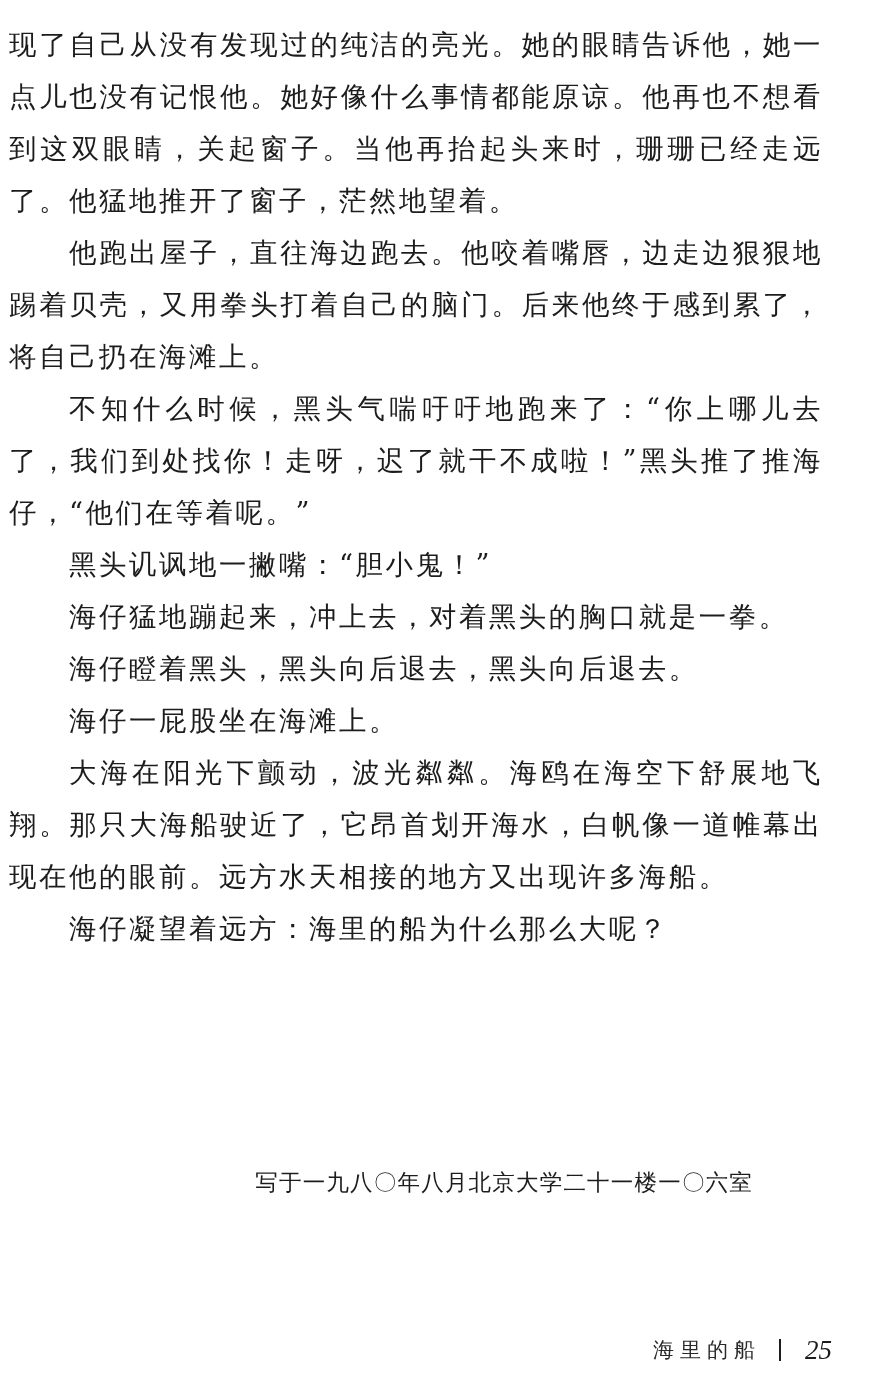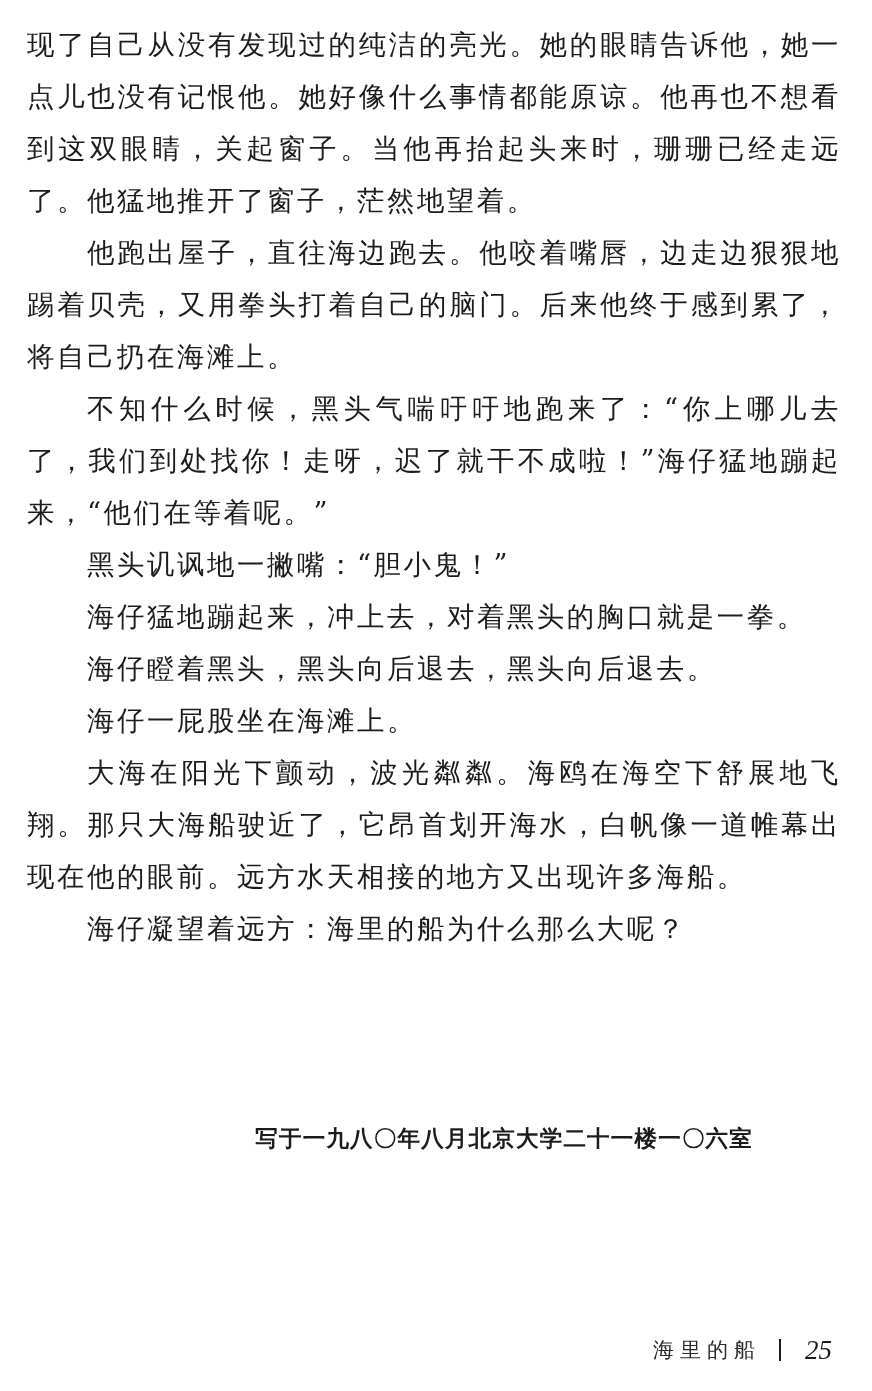--- a/index.html
+++ b/index.html
@@ -17,43 +17,42 @@
     }
     .page {
       position: absolute;
       left: 0;
       top: 0;
       width: 872px;
       height: 1391px;
     }
     .body-text {
       position: absolute;
-      left: 27px;
+      left: 9px;
       top: 19px;
       width: 814px;
     }
     .para {
       margin: 0;
       font-size: 27.4px;
       line-height: 52px;
       letter-spacing: 2.6px;
       text-align: justify;
       text-justify: inter-character;
       word-break: break-all;
       white-space: normal;
     }
     .para.indent {
       text-indent: 60px;
     }
     .signature {
       position: absolute;
       right: 119px;
-      top: 1115px;
+      top: 1159px;
       text-align: right;
-      font-weight: bold;
     }
     .sig-line {
       font-size: 22.5px;
       line-height: 46px;
       letter-spacing: 1.2px;
       white-space: nowrap;
     }
     .footer {
       position: absolute;
       right: 40px;
@@ -83,21 +82,21 @@
     }
   </style>
 </head>
 <body>
 
 <div class="page">
 
   <div class="body-text">
     <p class="para">现了自己从没有发现过的纯洁的亮光。她的眼睛告诉他，她一点儿也没有记恨他。她好像什么事情都能原谅。他再也不想看到这双眼睛，关起窗子。当他再抬起头来时，珊珊已经走远了。他猛地推开了窗子，茫然地望着。</p>
     <p class="para indent">他跑出屋子，直往海边跑去。他咬着嘴唇，边走边狠狠地踢着贝壳，又用拳头打着自己的脑门。后来他终于感到累了，将自己扔在海滩上。</p>
-    <p class="para indent">不知什么时候，黑头气喘吁吁地跑来了：“你上哪儿去了，我们到处找你！走呀，迟了就干不成啦！”海仔猛地蹦起来，“他们在等着呢。”</p>
+    <p class="para indent">不知什么时候，黑头气喘吁吁地跑来了：“你上哪儿去了，我们到处找你！走呀，迟了就干不成啦！”黑头推了推海仔，“他们在等着呢。”</p>
     <p class="para indent">黑头讥讽地一撇嘴：“胆小鬼！”</p>
     <p class="para indent">海仔猛地蹦起来，冲上去，对着黑头的胸口就是一拳。</p>
     <p class="para indent">海仔瞪着黑头，黑头向后退去，黑头向后退去。</p>
     <p class="para indent">海仔一屁股坐在海滩上。</p>
     <p class="para indent">大海在阳光下颤动，波光粼粼。海鸥在海空下舒展地飞翔。那只大海船驶近了，它昂首划开海水，白帆像一道帷幕出现在他的眼前。远方水天相接的地方又出现许多海船。</p>
     <p class="para indent">海仔凝望着远方：海里的船为什么那么大呢？</p>
   </div>
 
   <div class="signature">
     <div class="sig-line">写于一九八〇年八月北京大学二十一楼一〇六室</div>

